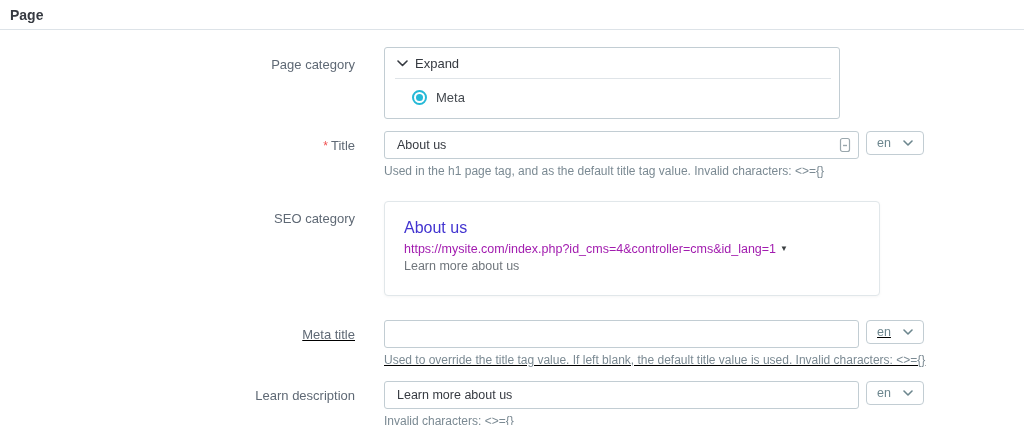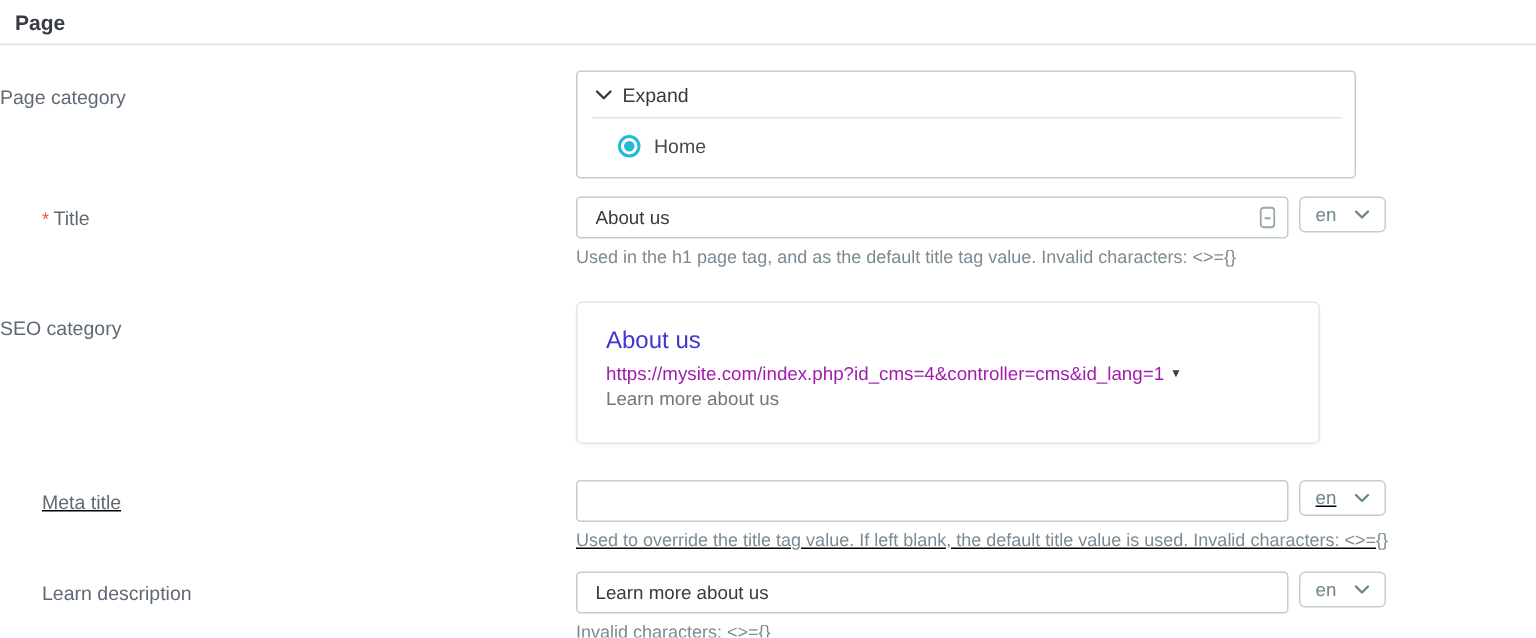--- a/index.html
+++ b/index.html
@@ -16,31 +16,31 @@
     padding: 0 10px;
     border-bottom: 1px solid #dde3e8;
   }
   .panel-title {
     font-size: 14px; font-weight: bold; color: #363a41;
   }
   .form-area { padding-top: 17px; }
   .row { display: flex; align-items: flex-start; }
   .label-col {
     width: 384px; flex-shrink: 0;
-    padding-right: 29px; 
+    padding-right: 29px; text-align: right;
     font-size: 13px; color: #5f6975;
   }
   .row.input-row .label-col { padding-top: 7px; padding-left: 28px; }
   .row.box-row .label-col { padding-top: 10px; }
   .required-mark { color: #f05050; margin-right: 3px; font-size: 12px; }
   .field-col { display: flex; align-items: flex-start; }
 
   
   .category-box {
-    width: 520px;
+    width: 456px;
     border: 1px solid #c2cdd3;
     border-radius: 3px;
     background: #fff;
   }
   .expand-row {
     display: flex; align-items: center;
     padding: 8px 12px 7px 12px;
     cursor: pointer;
     font-size: 13px; color: #363a41;
   }
@@ -133,21 +133,21 @@
                 <polyline points="1,1 5.5,5.5 10,1" fill="none" stroke="currentColor" stroke-width="1.6" stroke-linecap="round" stroke-linejoin="round"></polyline>
               </svg>
           </span>
           <span>Expand</span>
         </div>
         <div class="category-divider"></div>
         <div class="radio-row">
           <span class="radio-outer">
               <span class="radio-inner"></span>
             </span>
-          <span>Home</span>
+          <span>Meta</span>
         </div>
       </div>
     </div>
   </div>
 
   <div class="row input-row row-title">
     <div class="label-col">
       <span class="required-mark">*</span><span>Title</span>
     </div>
     <div class="field-col">

